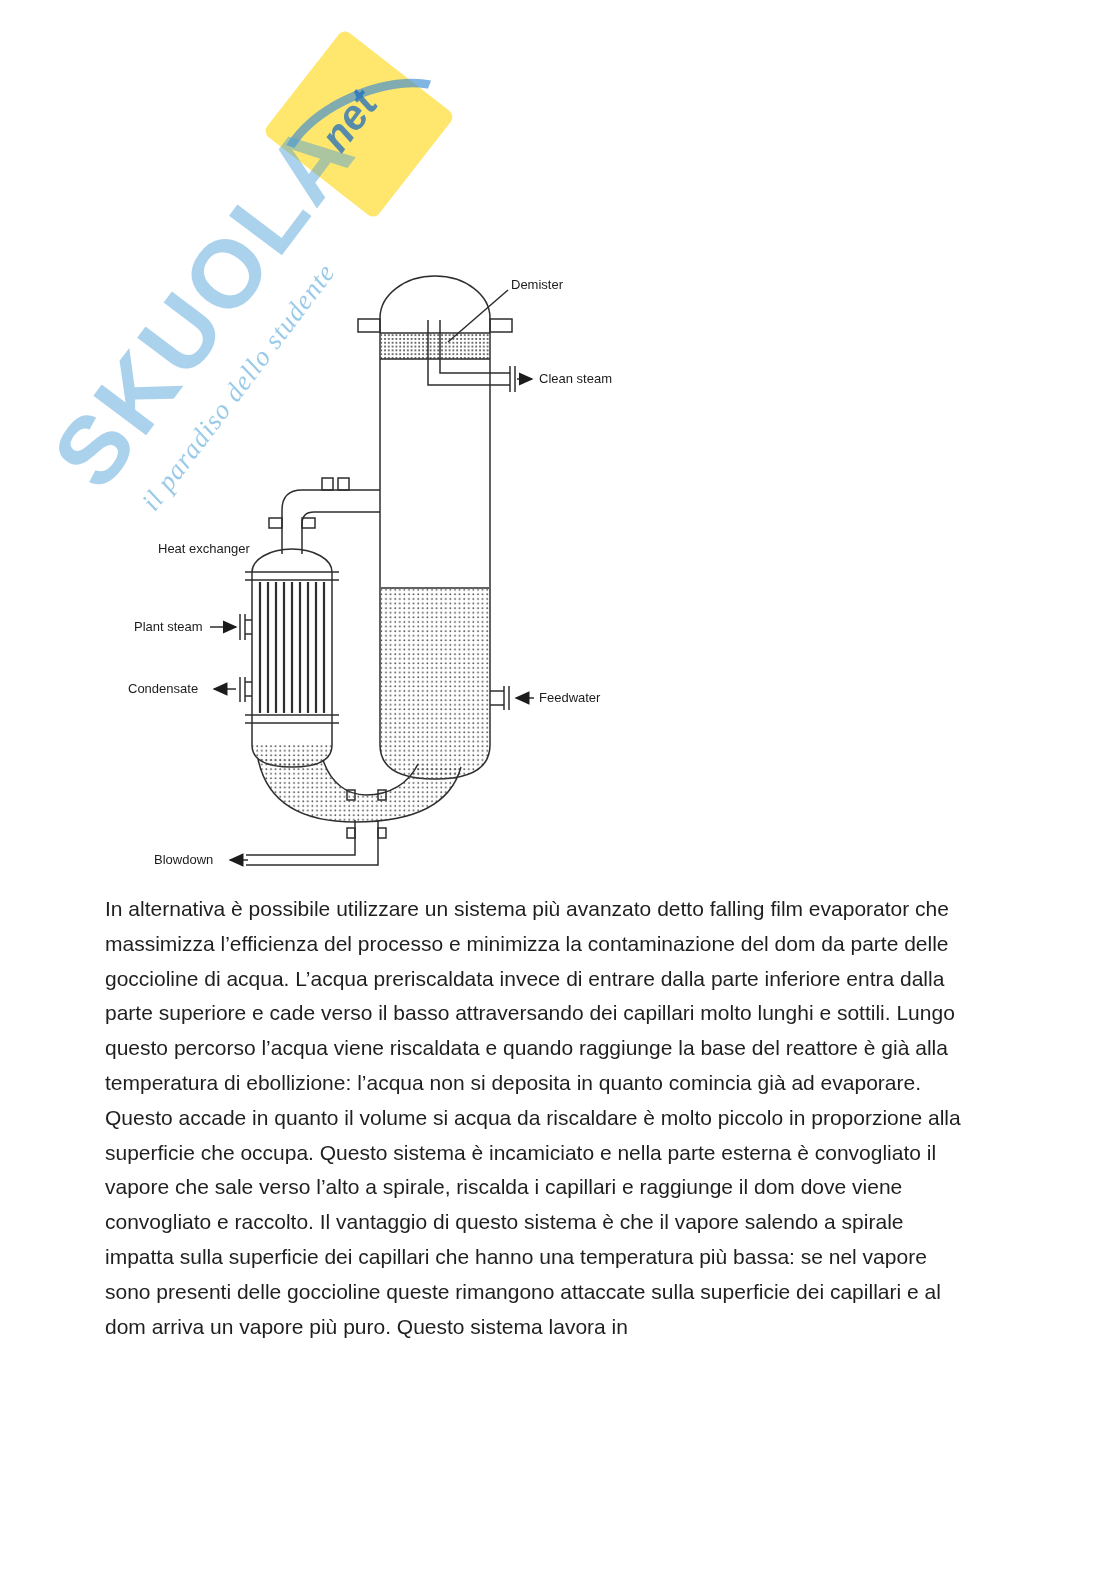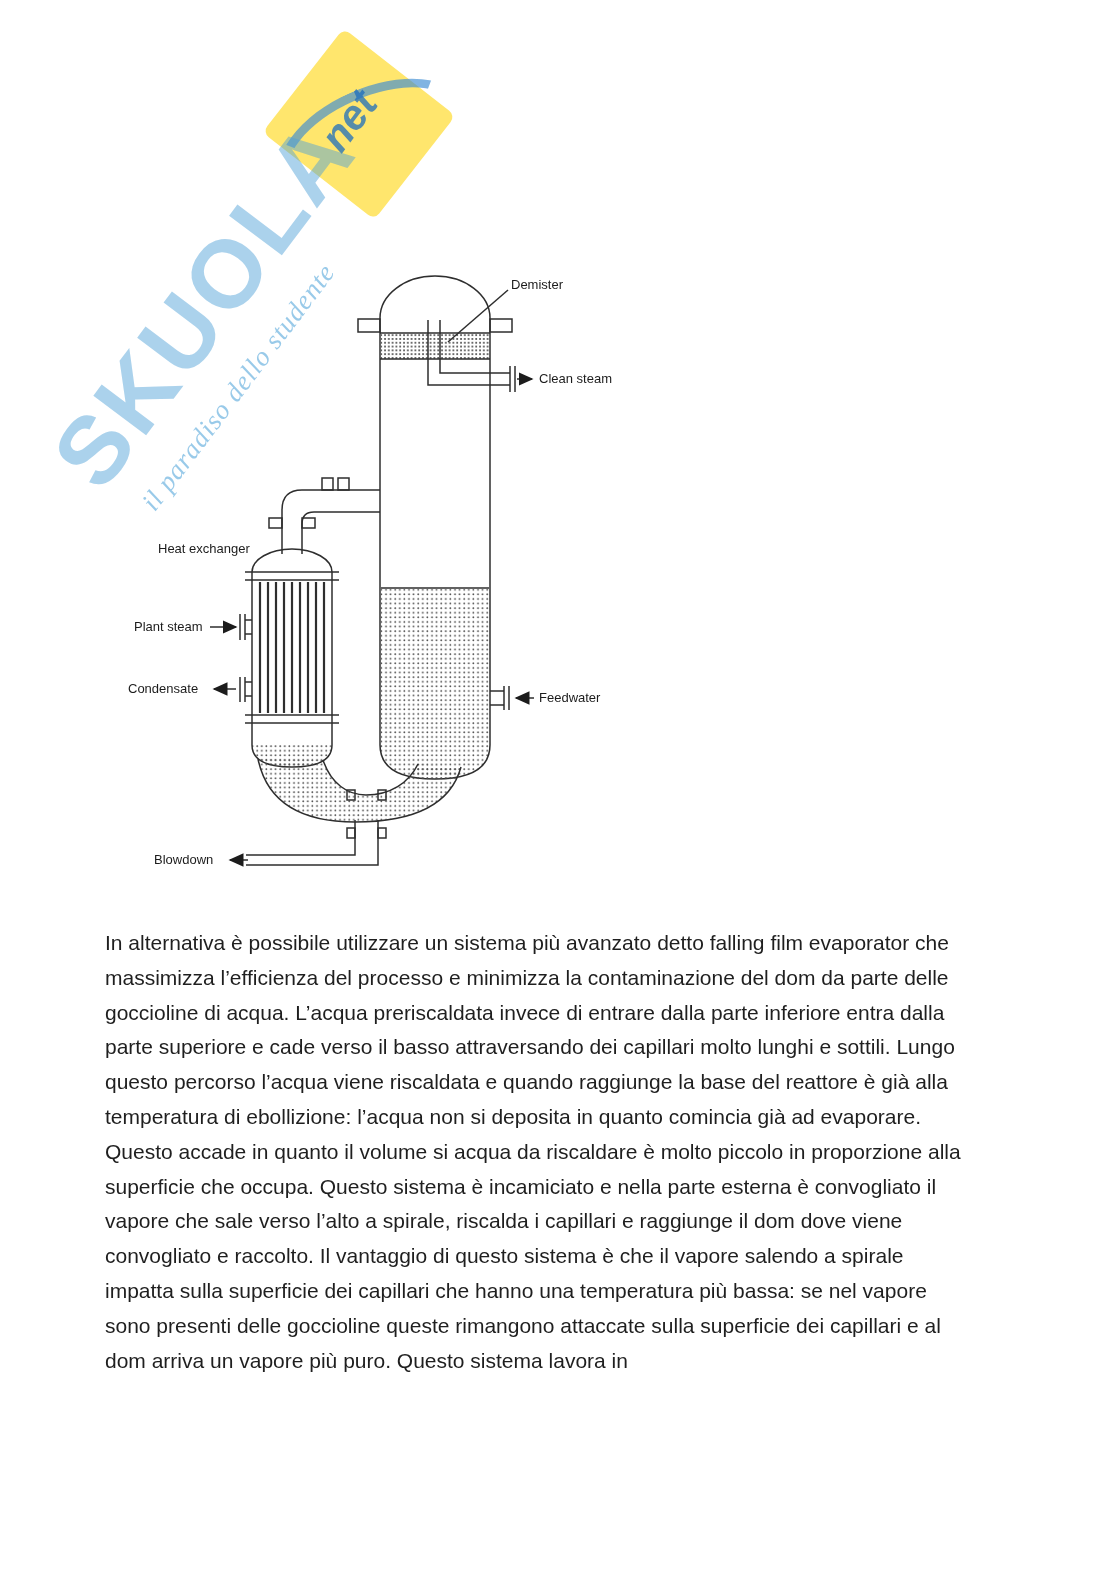--- a/index.html
+++ b/index.html
@@ -45,21 +45,21 @@
     color:rgba(90,170,220,.62);
     font-family:"Liberation Serif",serif;white-space:nowrap;
   }
   
   .para{
     position:absolute;left:105px;width:872px;
     font-size:21px;line-height:34.8px;color:#1f1f1f;
     z-index:2;
   }
   #para-intro{top:131px;}
-  #para-body{top:926px;}
+  #para-body{top:892px;}
   
   .diagram{
     position:absolute;left:118px;top:262px;width:545px;height:645px;z-index:1;
   }
   .diagram text{
     font-family:"Liberation Sans",sans-serif;
     font-size:13px;fill:#1c1c1c;
   }
 </style>
 </head>

